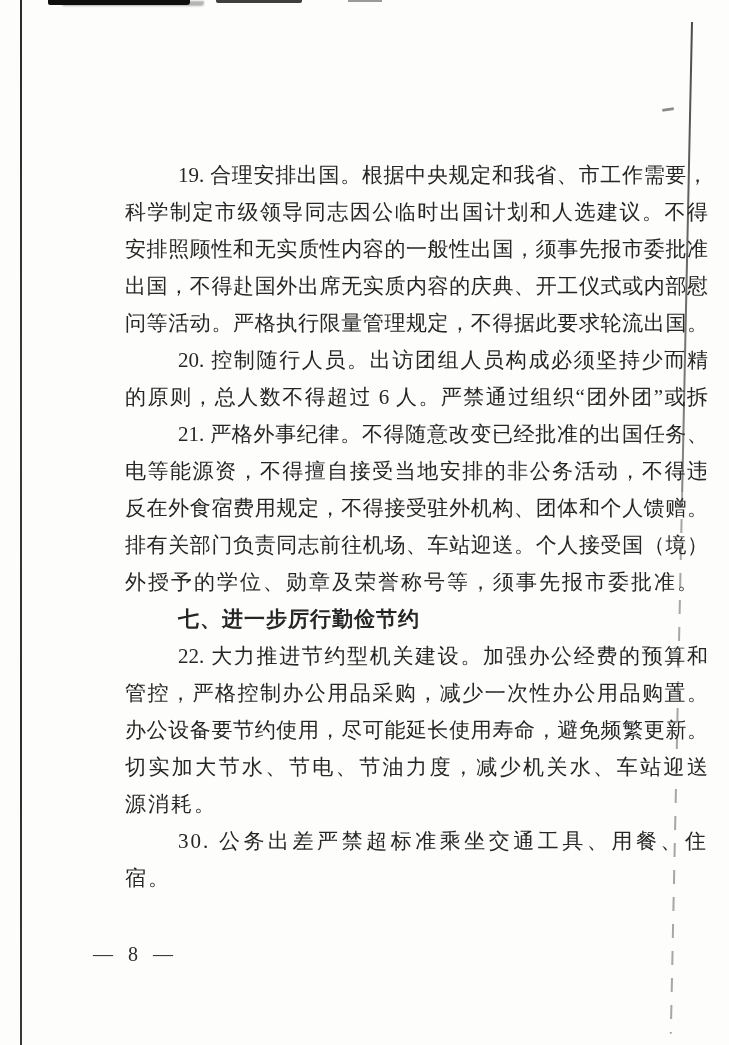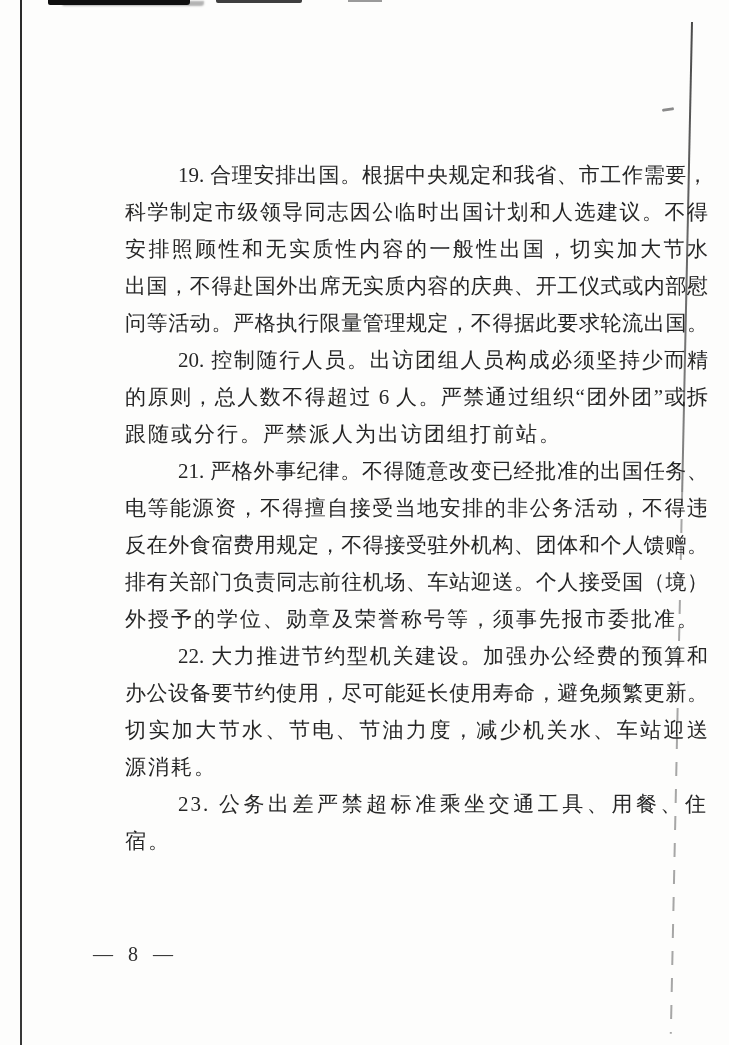--- a/index.html
+++ b/index.html
@@ -77,33 +77,34 @@
     <div class="rl-dash"></div>
   </div>
   <div class="art smudge-1"></div>
   <div class="art smudge-2"></div>
   <div class="art smudge-3"></div>
   <div class="art speck-1"></div>
 
   <div class="textcol">
     <div class="ln ind">19. 合理安排出国。根据中央规定和我省、市工作需要，</div>
     <div class="ln">科学制定市级领导同志因公临时出国计划和人选建议。不得</div>
-    <div class="ln">安排照顾性和无实质性内容的一般性出国，切实加大节水</div>
+    <div class="ln">安排照顾性和无实质性内容的一般性出国，须事先报市委批准</div>
     <div class="ln">出国，不得赴国外出席无实质内容的庆典、开工仪式或内部慰</div>
     <div class="ln">问等活动。严格执行限量管理规定，不得据此要求轮流出国。</div>
     <div class="ln ind">20. 控制随行人员。出访团组人员构成必须坚持少而精</div>
     <div class="ln">的原则，总人数不得超过 6 人。严禁通过组织“团外团”或拆</div>
-    <div class="ln end">跟随或分行。严禁派人为出访团组打前站。</div>
     <div class="ln ind">21. 严格外事纪律。不得随意改变已经批准的出国任务、</div>
     <div class="ln">电等能源资，不得擅自接受当地安排的非公务活动，不得违</div>
     <div class="ln">反在外食宿费用规定，不得接受驻外机构、团体和个人馈赠。</div>
     <div class="ln">排有关部门负责同志前往机场、车站迎送。个人接受国（境）</div>
     <div class="ln end">外授予的学位、勋章及荣誉称号等，须事先报市委批准。</div>
+    <div class="ln hd ind">七、进一步厉行勤俭节约</div>
     <div class="ln ind">22. 大力推进节约型机关建设。加强办公经费的预算和</div>
+    <div class="ln">管控，严格控制办公用品采购，减少一次性办公用品购置。</div>
     <div class="ln">办公设备要节约使用，尽可能延长使用寿命，避免频繁更新。</div>
     <div class="ln">切实加大节水、节电、节油力度，减少机关水、车站迎送</div>
     <div class="ln end">源消耗。</div>
-    <div class="ln ind end">23. 公务出差严禁超标准乘坐交通工具、用餐、住宿。</div>
+    <div class="ln ind end">30. 公务出差严禁超标准乘坐交通工具、用餐、住宿。</div>
   </div>
 
   <div class="pageno">— 8 —</div>
 
 </div>
 
 </body></html>

